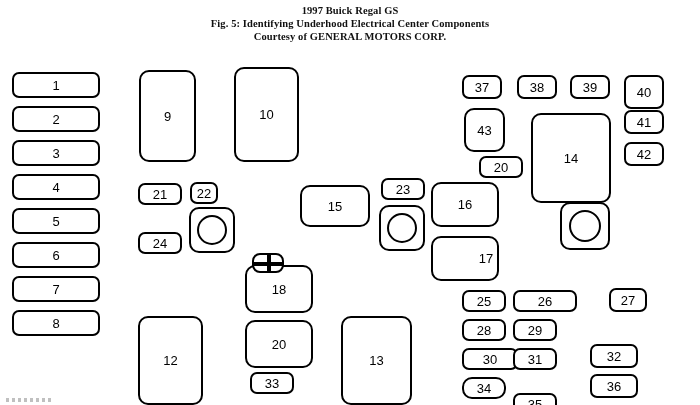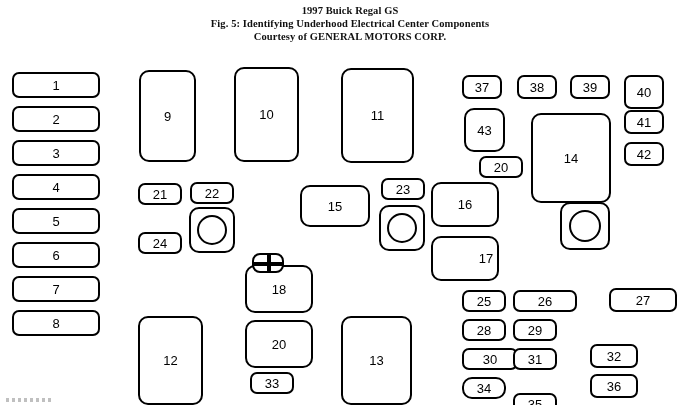--- a/index.html
+++ b/index.html
@@ -127,23 +127,22 @@
     <div class="comp slot" style="left: 12px; top: 22px; width: 88px; height: 26px;">1</div>
     <div class="comp slot" style="left: 12px; top: 56px; width: 88px; height: 26px;">2</div>
     <div class="comp slot" style="left: 12px; top: 90px; width: 88px; height: 26px;">3</div>
     <div class="comp slot" style="left: 12px; top: 124px; width: 88px; height: 26px;">4</div>
     <div class="comp slot" style="left: 12px; top: 158px; width: 88px; height: 26px;">5</div>
     <div class="comp slot" style="left: 12px; top: 192px; width: 88px; height: 26px;">6</div>
     <div class="comp slot" style="left: 12px; top: 226px; width: 88px; height: 26px;">7</div>
     <div class="comp slot" style="left: 12px; top: 260px; width: 88px; height: 26px;">8</div>
     <div class="comp block" style="left: 139px; top: 20px; width: 57px; height: 92px;">9</div>
     <div class="comp block" style="left: 234px; top: 17px; width: 65px; height: 95px;">10</div>
-    <div class="comp block" style="left: 341px; top: 18px; width: 73px; height: 95px;">11</div>
     <div class="comp slot" style="left: 138px; top: 133px; width: 44px; height: 22px;">21</div>
-    <div class="comp slot" style="left: 190px; top: 132px; width: 44px; height: 22px;">22</div>
+    <div class="comp slot" style="left: 190px; top: 132px; width: 28px; height: 22px;">22</div>
     <div class="comp slot" style="left: 138px; top: 182px; width: 44px; height: 22px;">24</div>
     <div class="comp block" style="left: 300px; top: 135px; width: 70px; height: 42px;">15</div>
     <div class="comp slot" style="left: 381px; top: 128px; width: 44px; height: 22px;">23</div>
     <div class="comp block" style="left: 431px; top: 132px; width: 68px; height: 45px;">16</div>
     <div class="comp block" style="left: 431px; top: 186px; width: 68px; height: 45px; padding-left: 42px;">17</div>
     <div class="comp block" style="left: 138px; top: 266px; width: 65px; height: 89px;">12</div>
     <div class="comp block" style="left: 245px; top: 215px; width: 68px; height: 48px;">18</div>
     <div class="comp block" style="left: 245px; top: 270px; width: 68px; height: 48px;">20</div>
     <div class="comp slot" style="left: 250px; top: 322px; width: 44px; height: 22px;">33</div>
     <div class="comp block" style="left: 341px; top: 266px; width: 71px; height: 89px;">13</div>
@@ -157,21 +156,21 @@
     <div class="comp slot" style="left: 479px; top: 106px; width: 44px; height: 22px;">20</div>
     <div class="comp block" style="left: 531px; top: 63px; width: 80px; height: 90px;">14</div>
     <div class="comp slot" style="left: 462px; top: 240px; width: 44px; height: 22px;">25</div>
     <div class="comp slot" style="left: 513px; top: 240px; width: 64px; height: 22px;">26</div>
     <div class="comp slot" style="left: 462px; top: 269px; width: 44px; height: 22px;">28</div>
     <div class="comp slot" style="left: 513px; top: 269px; width: 44px; height: 22px;">29</div>
     <div class="comp slot" style="left: 462px; top: 298px; width: 56px; height: 22px;">30</div>
     <div class="comp slot" style="left: 513px; top: 298px; width: 44px; height: 22px;">31</div>
     <div class="comp slot" style="left: 462px; top: 327px; width: 44px; height: 22px; border-radius: 10px;">34</div>
     <div class="comp slot" style="left: 513px; top: 327px; width: 44px; height: 22px; margin-top: 16px;">35</div>
-    <div class="comp slot" style="left: 609px; top: 238px; width: 68px; height: 24px;">27</div>
+    <div class="comp slot" style="left: 609px; top: 238px; width: 38px; height: 24px;">27</div>
     <div class="comp slot" style="left: 590px; top: 294px; width: 48px; height: 24px;">32</div>
     <div class="comp slot" style="left: 590px; top: 324px; width: 48px; height: 24px;">36</div>
     <div class="relay-housing" style="left: 189px; top: 157px; width: 46px; height: 46px;">
       <div class="relay-circle" style="width: 30px; height: 30px;"></div>
     </div>
     <div class="relay-housing" style="left: 379px; top: 155px; width: 46px; height: 46px;">
       <div class="relay-circle" style="width: 30px; height: 30px;"></div>
     </div>
     <div class="relay-housing" style="left: 560px; top: 152px; width: 50px; height: 48px;">
       <div class="relay-circle" style="width: 32px; height: 32px;"></div>

